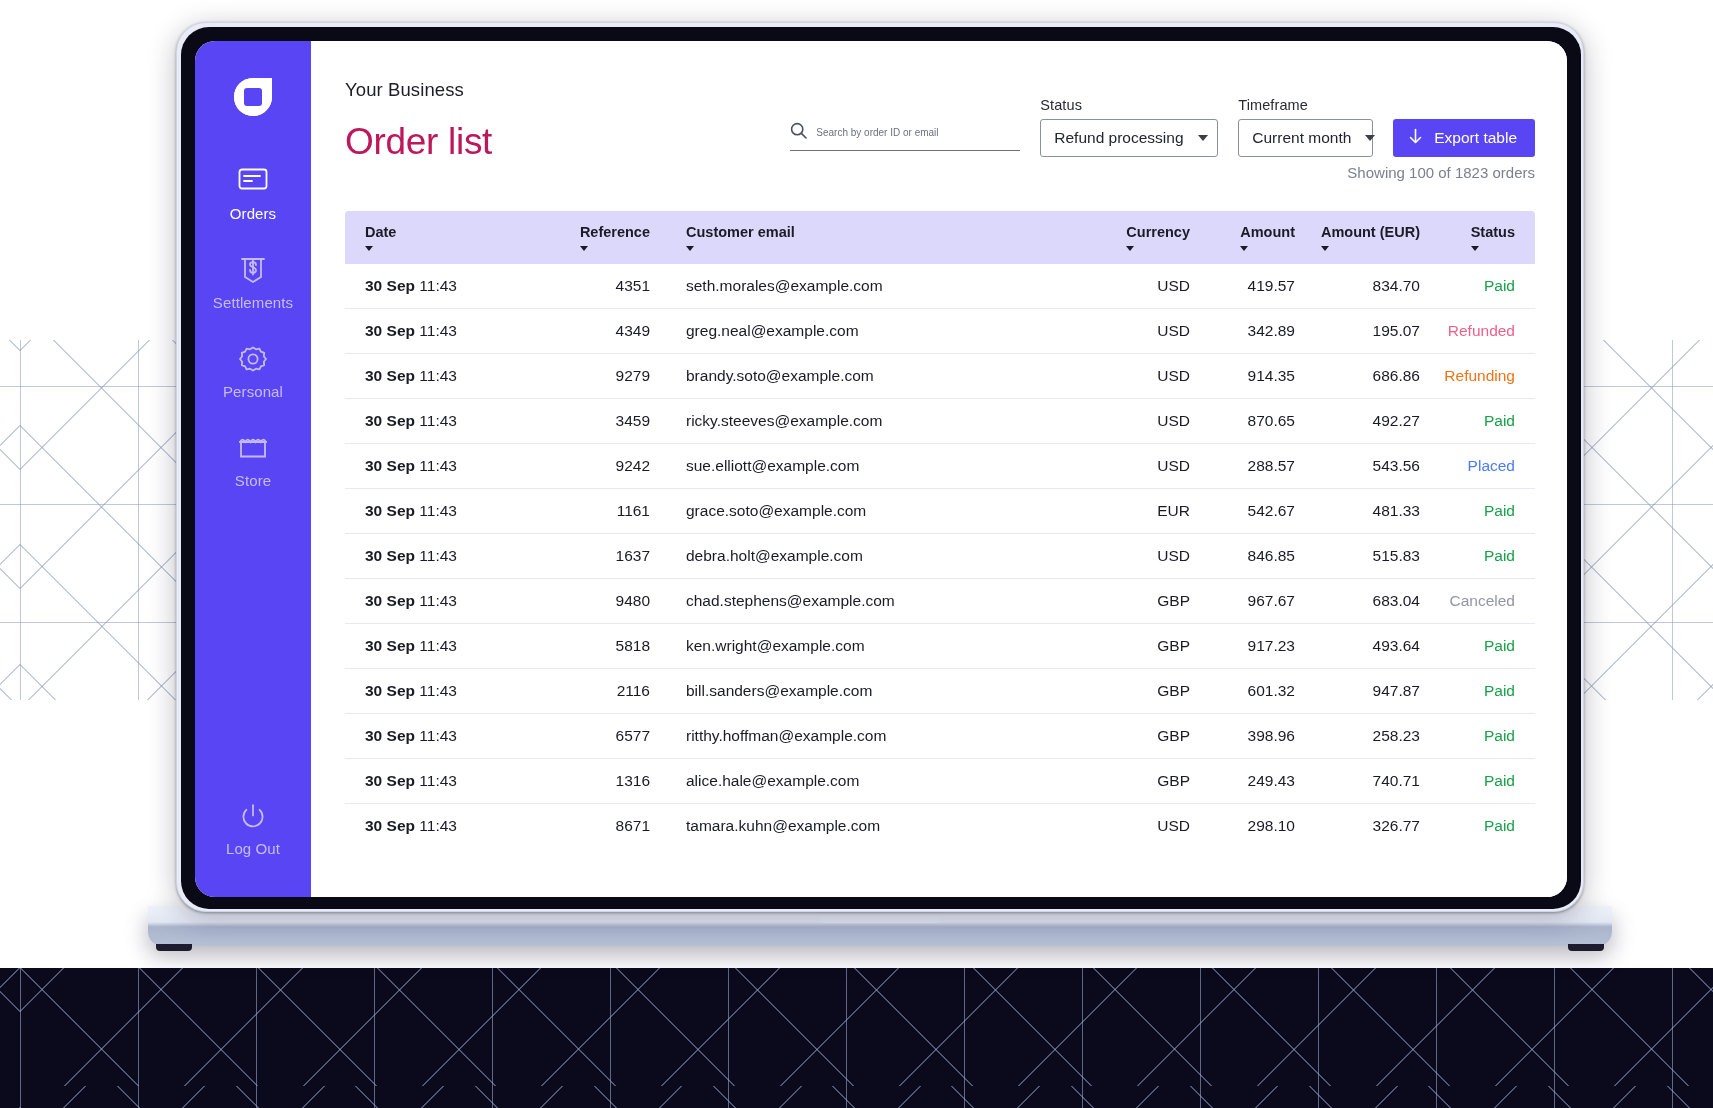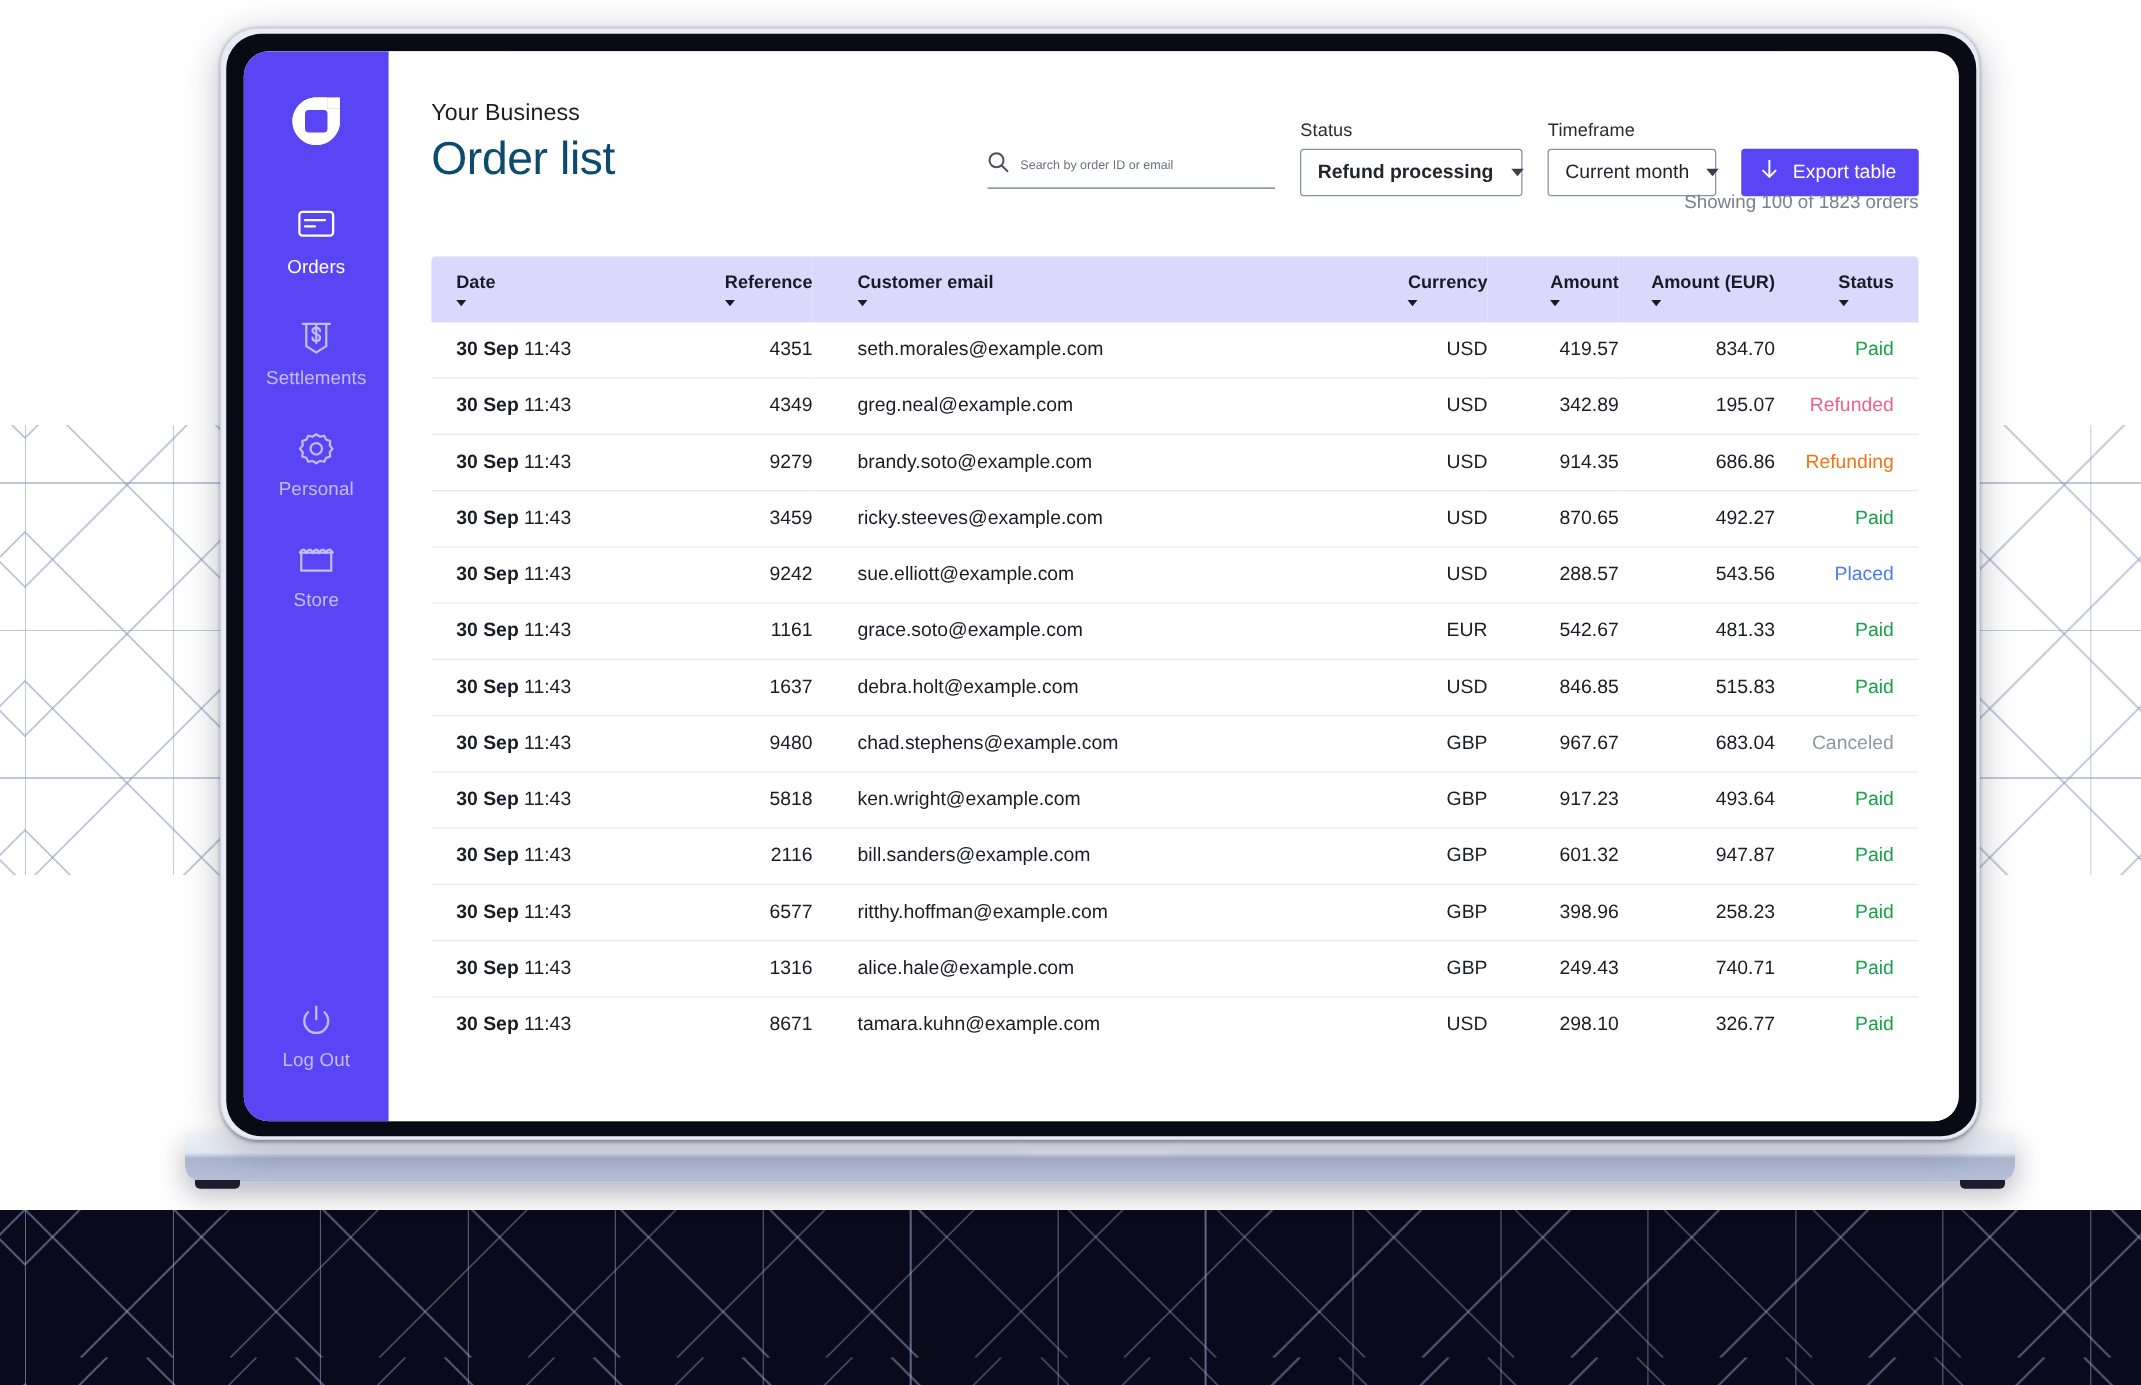--- a/index.html
+++ b/index.html
@@ -175,24 +175,24 @@
     align-items: flex-start;
   }
   #titles { width: 300px; flex: 0 0 300px; padding-top: 2px; }
   #business-name {
     font-size: 18.5px;
     color: #1d1d27;
     letter-spacing: .1px;
   }
   #page-title {
     font-size: 37px;
-    color: #0c4a6e;
+    color: #be185d;
     font-weight: 400;
     letter-spacing: -.3px;
-    margin-top: 5px;
+    margin-top: 20px;
   }
 
   #controls {
     display: flex;
     align-items: flex-end;
     gap: 20px;
     margin-left: auto;
     padding-top: 20px;
   }
   .ctrl { display: flex; flex-direction: column; }
@@ -239,42 +239,42 @@
     color: #24242f;
     white-space: nowrap;
   }
   .caret {
     width: 0; height: 0;
     border-left: 5px solid transparent;
     border-right: 5px solid transparent;
     border-top: 6px solid #3c3c4a;
     margin-left: auto;
   }
-  #status-select { width: 178px; font-weight: bold; }
+  #status-select { width: 178px; }
   #timeframe-select { width: 135px; }
 
   #export-btn {
     background: #5A45F5;
     color: #fff;
     border: 0;
     border-radius: 3px;
     height: 38px;
     padding: 0 18px 0 15px;
     display: flex;
     align-items: center;
     gap: 11px;
     font-size: 15.5px;
     font-family: "Liberation Sans", sans-serif;
     cursor: pointer;
   }
 
   #showing-text {
     position: absolute;
     right: 32px;
-    top: 112px;
+    top: 123px;
     font-size: 15px;
     color: #7b8090;
   }
 
   
   #table-wrap {
     margin-top: 48px;
     border-radius: 4px;
     overflow: hidden;
   }

